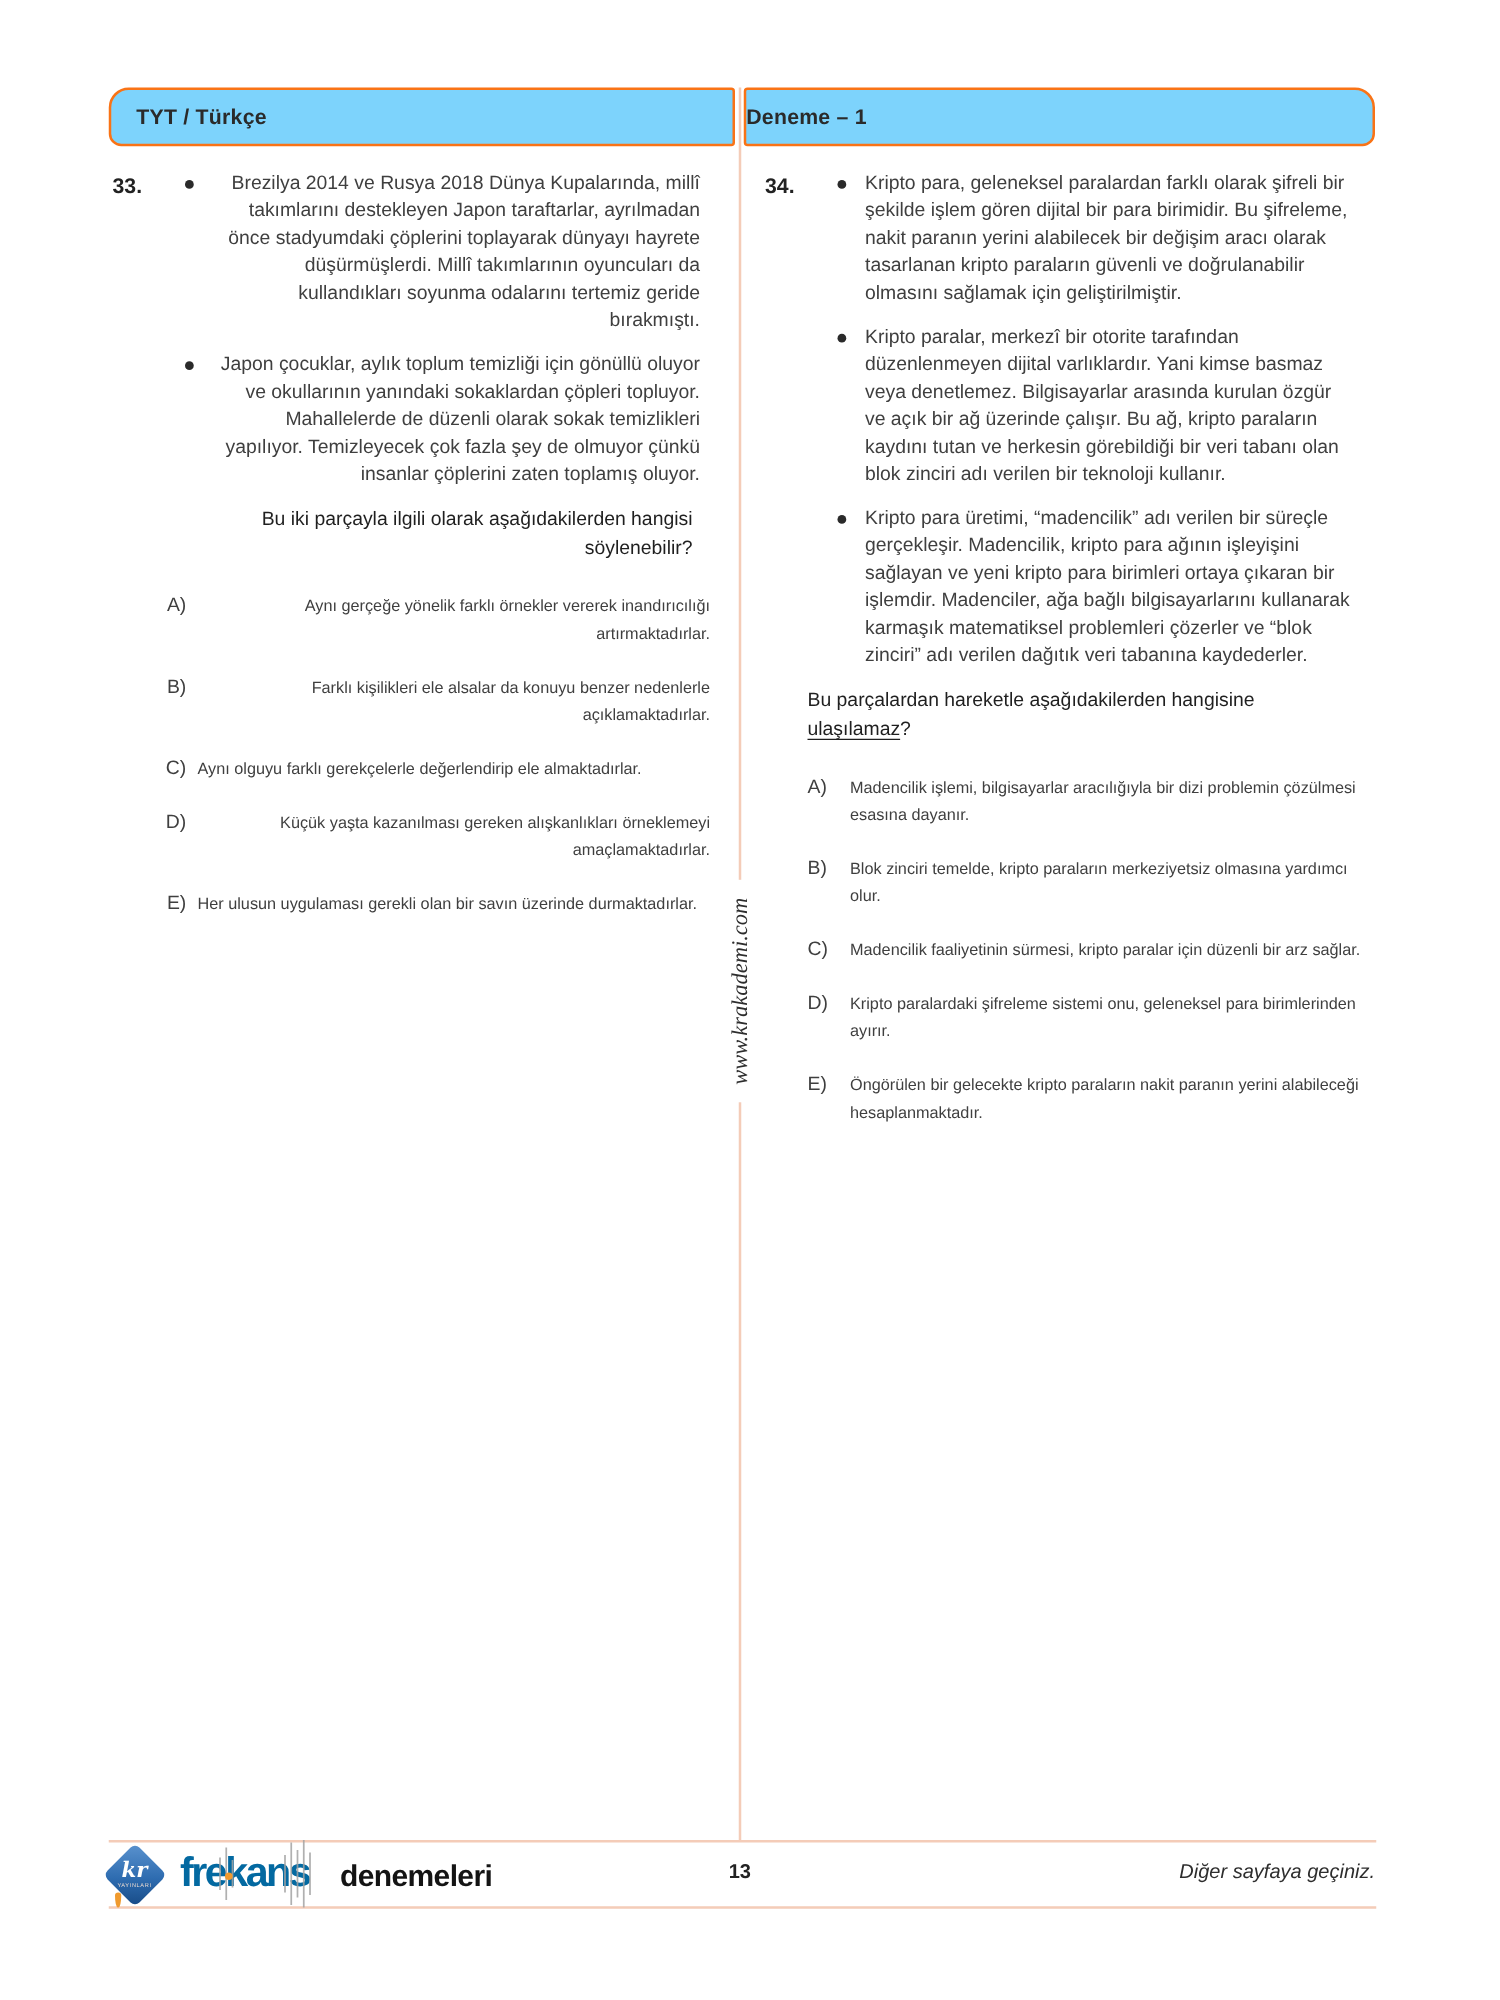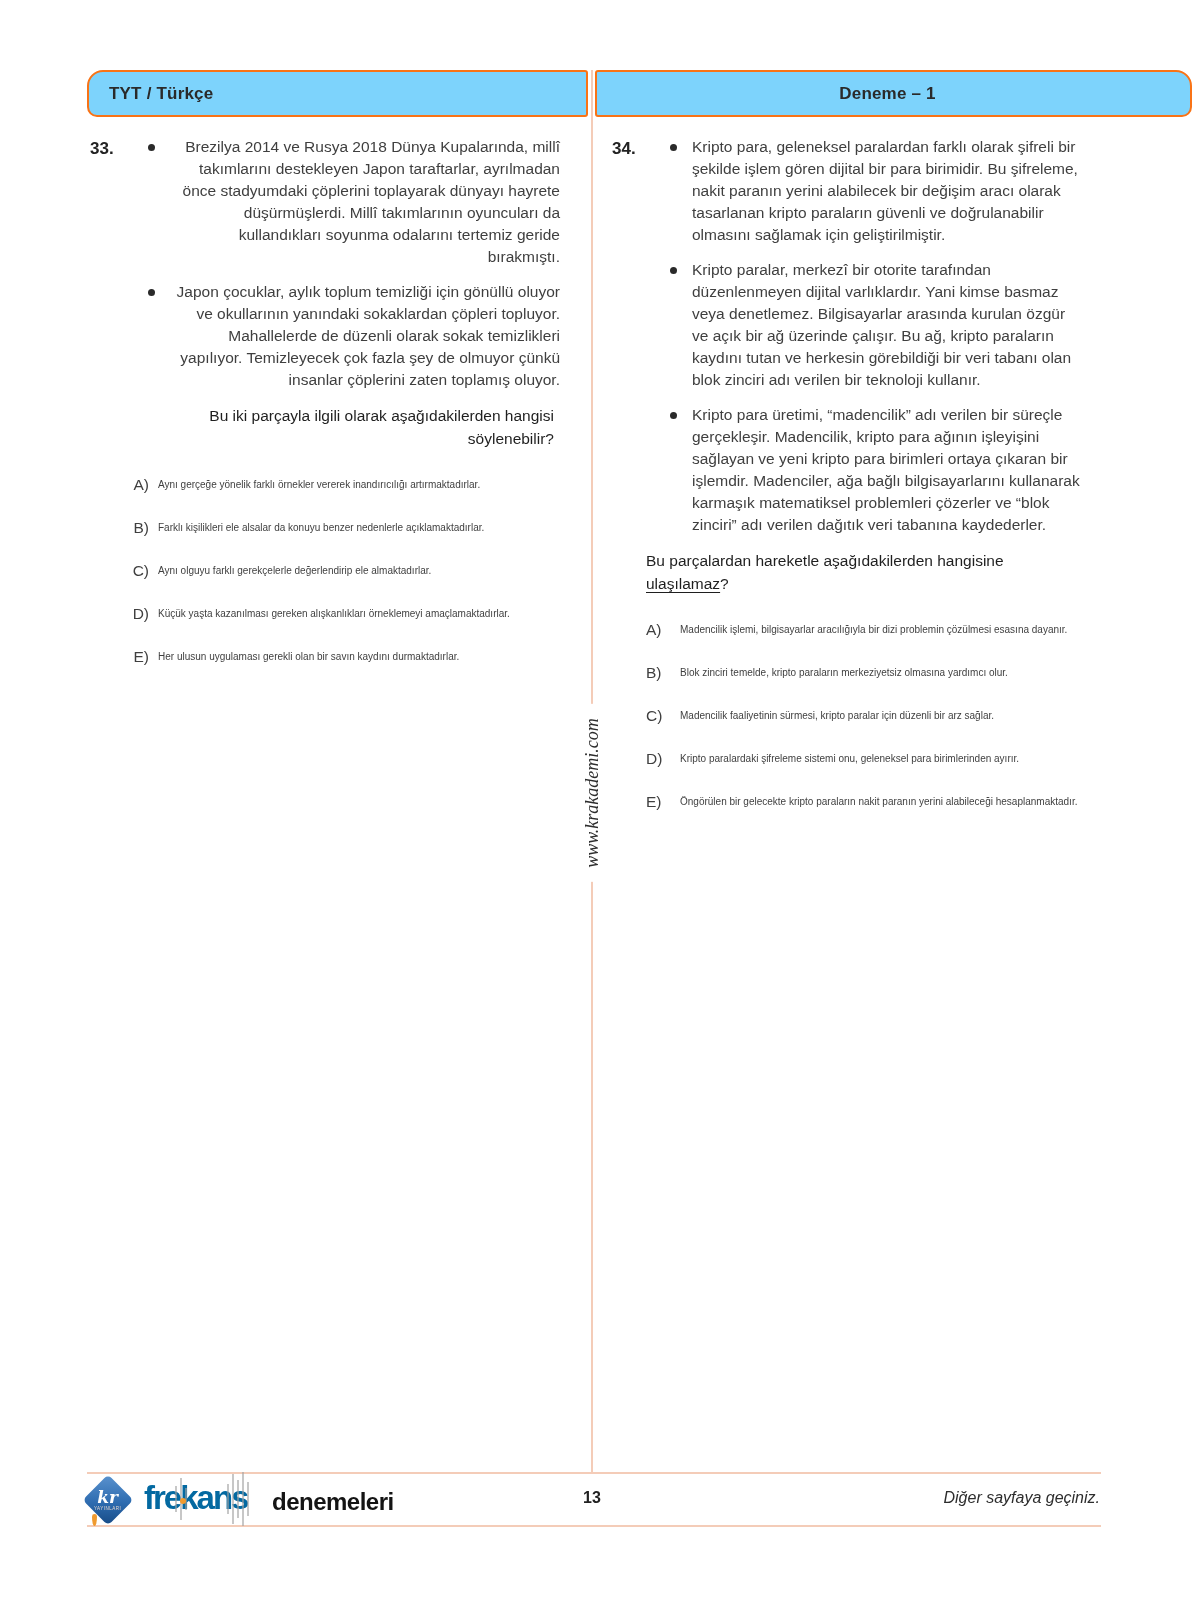--- a/index.html
+++ b/index.html
@@ -6,21 +6,21 @@
   .page {
     position:relative; width:1200px; height:1600px; background:#ffffff;
     font-family:"Liberation Sans", sans-serif; color:#3f3f3f; overflow:hidden;
   }
   
   .hbox {
     position:absolute; top:70px; height:47px; box-sizing:border-box;
     border:2px solid #f97316; background:#7dd3fc; display:flex; align-items:center;
   }
   .hbox-left  { left:87px;  width:501px; border-radius:16px 3px 3px 10px; padding-left:20px; }
-  .hbox-right { left:595px; width:597px; border-radius:3px 16px 10px 3px; justify-content:center; padding-right:12px; }
+  .hbox-right { left:595px; width:505px; border-radius:3px 16px 10px 3px; justify-content:flex-start; padding-right:12px; }
   .hbox span { font-weight:bold; font-size:17px; color:#2a2a2a; letter-spacing:.2px; }
   
   .divider { position:absolute; left:591px; top:70px; width:2px; height:1402px; background:#f4ccb8; }
   .watermark {
     position:absolute; left:592px; top:793px; transform:translate(-50%,-50%) rotate(-90deg);
     background:#ffffff; padding:6px 14px; white-space:nowrap;
     font-family:"Liberation Serif", serif; font-style:italic; font-size:18px; color:#2d2d2d;
   }
   
   .col { position:absolute; top:136px; }
@@ -29,21 +29,21 @@
   .qnum { position:absolute; left:0; top:3px; font-weight:bold; font-size:17px; color:#222; }
   .bullets { margin:0 0 0 58px; padding:0; list-style:none; }
   .bullets li { display:flex; gap:15px; margin-bottom:13px; }
   .dot { flex:none; width:7px; height:7px; border-radius:50%; background:#2a2a2a; margin-top:8px; }
   .bullets p { margin:0; font-size:15.5px; line-height:22px; max-width:390px; color:#3f3f3f; }
   .stem { margin:12px 0 0 34px; font-weight:normal; font-size:15.5px; line-height:23px; color:#1f1f1f; max-width:430px; }
   .stem .u { text-decoration:underline; text-underline-offset:3px; }
   .options { margin:24px 0 0 34px; padding:0; list-style:none; }
   .options li { display:flex; gap:9px; margin-bottom:21px; }
   .letter { flex:none; width:25px; font-size:15.5px; line-height:22px; color:#3f3f3f; }
-  .options p { margin:0; font-size:10px; line-height:22px; color:#3f3f3f; }
+  .options p { margin:0; font-size:13px; line-height:22px; color:#3f3f3f; }
   .col-left  .options p { max-width:440px; }
   .col-right .options p { max-width:425px; }
   
   .fline { position:absolute; left:87px; width:1014px; height:2px; background:#f4ccb8; }
   .fline-top { top:1472px; } .fline-bottom { top:1525px; }
   .diamond {
     position:absolute; left:90px; top:1482px; width:36px; height:36px; border-radius:5px;
     background:linear-gradient(135deg,#5b93cf 0%,#2e6cb0 55%,#174a85 100%);
     transform:rotate(45deg); display:flex; align-items:center; justify-content:center;
   }
@@ -112,21 +112,21 @@
       <li>
         <span class="letter">C)</span>
         <p>Aynı olguyu farklı gerekçelerle değerlendirip ele almaktadırlar.</p>
       </li>
       <li>
         <span class="letter">D)</span>
         <p>Küçük yaşta kazanılması gereken alışkanlıkları örneklemeyi amaçlamaktadırlar.</p>
       </li>
       <li>
         <span class="letter">E)</span>
-        <p>Her ulusun uygulaması gerekli olan bir savın kaydını durmaktadırlar.</p>
+        <p>Her ulusun uygulaması gerekli olan bir savın üzerinde durmaktadırlar.</p>
       </li>
     </ol>
   </section>
 
   <section class="col col-right">
     <span class="qnum">34.</span>
     <ul class="bullets">
       <li>
         <span class="dot"></span>
         <p>Kripto para, geleneksel paralardan farklı olarak şifreli bir şekilde işlem gören dijital bir para birimidir. Bu şifreleme, nakit paranın yerini alabilecek bir değişim aracı olarak tasarlanan kripto paraların güvenli ve doğrulanabilir olmasını sağlamak için geliştirilmiştir.</p>

